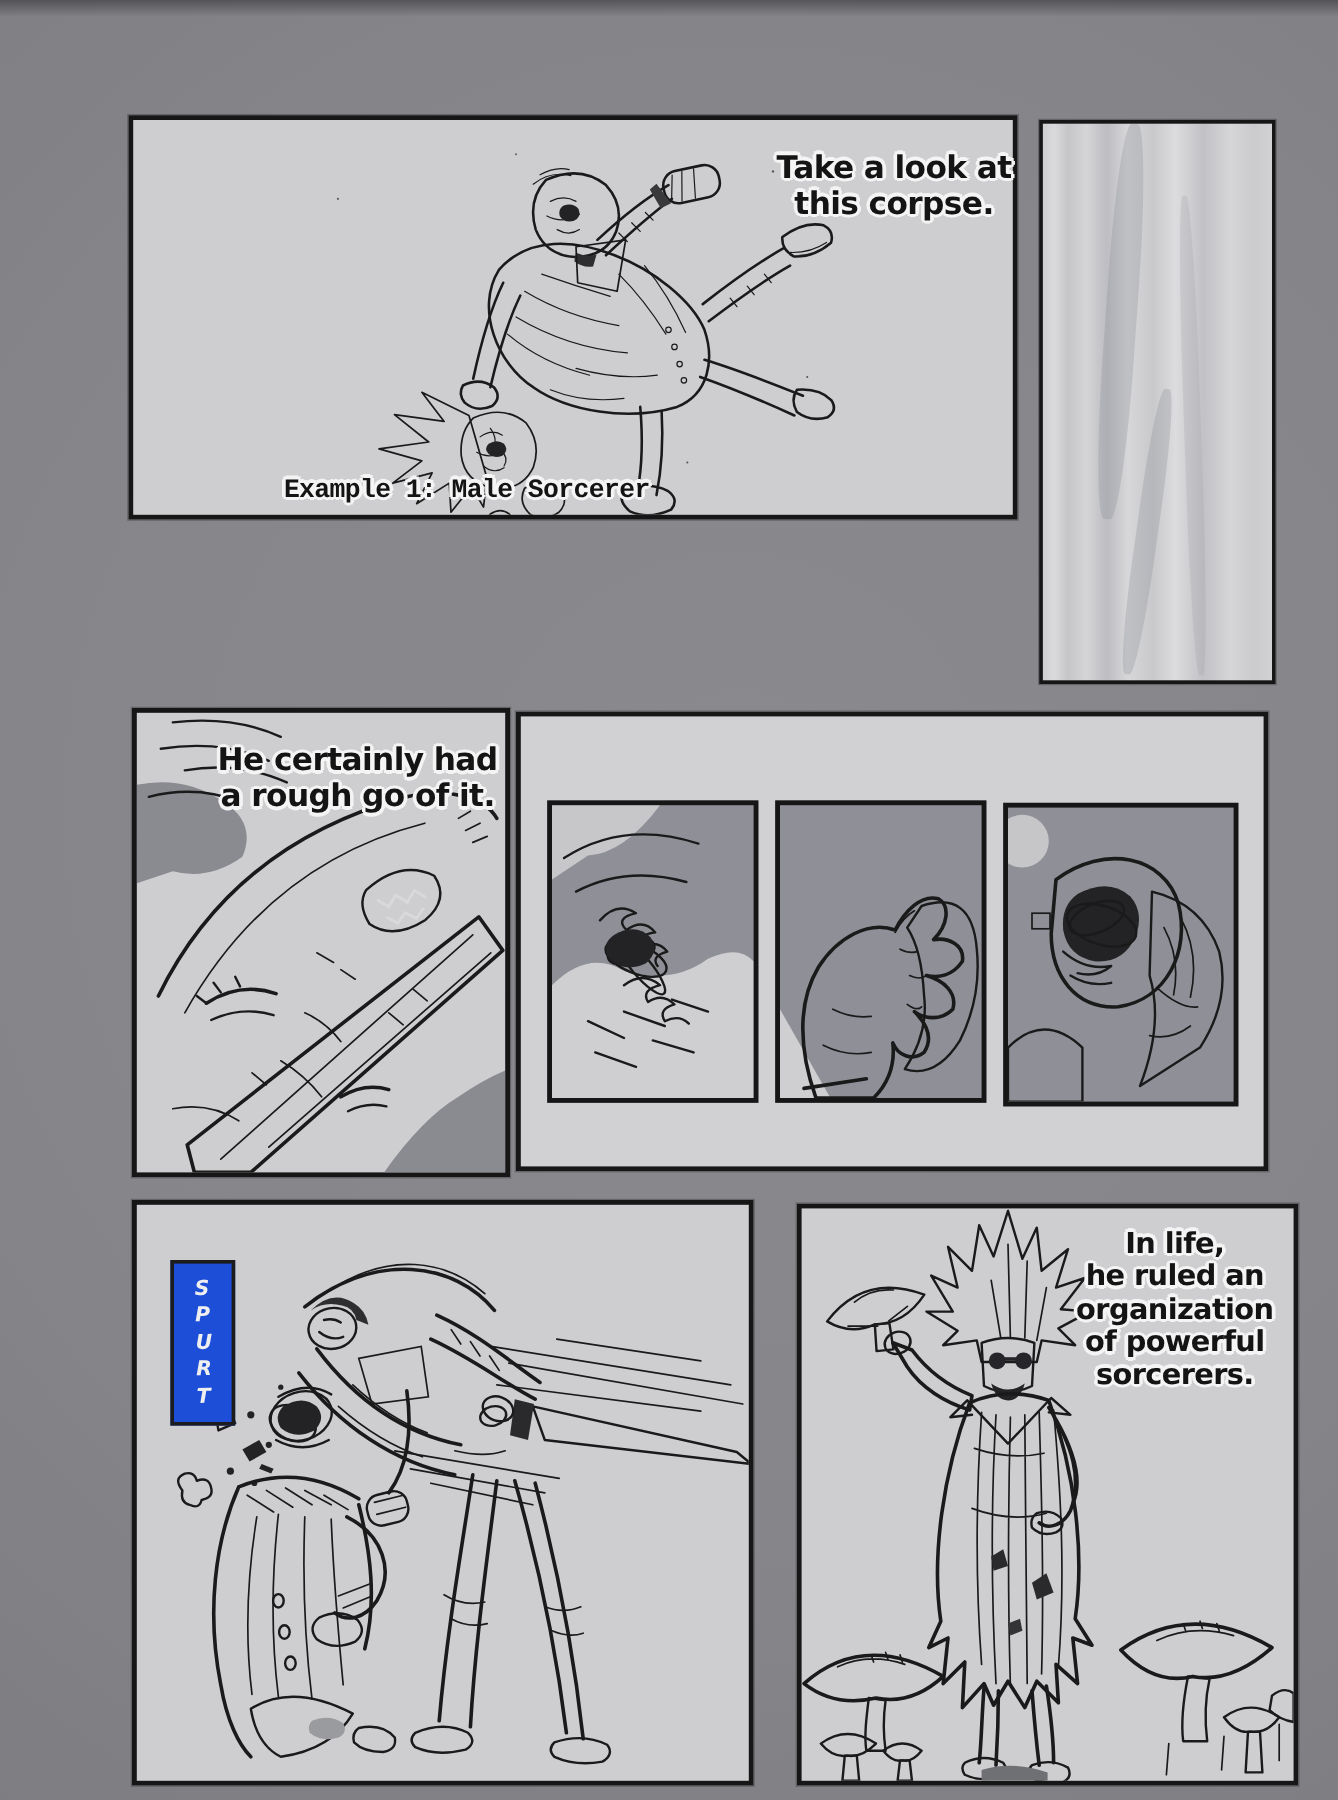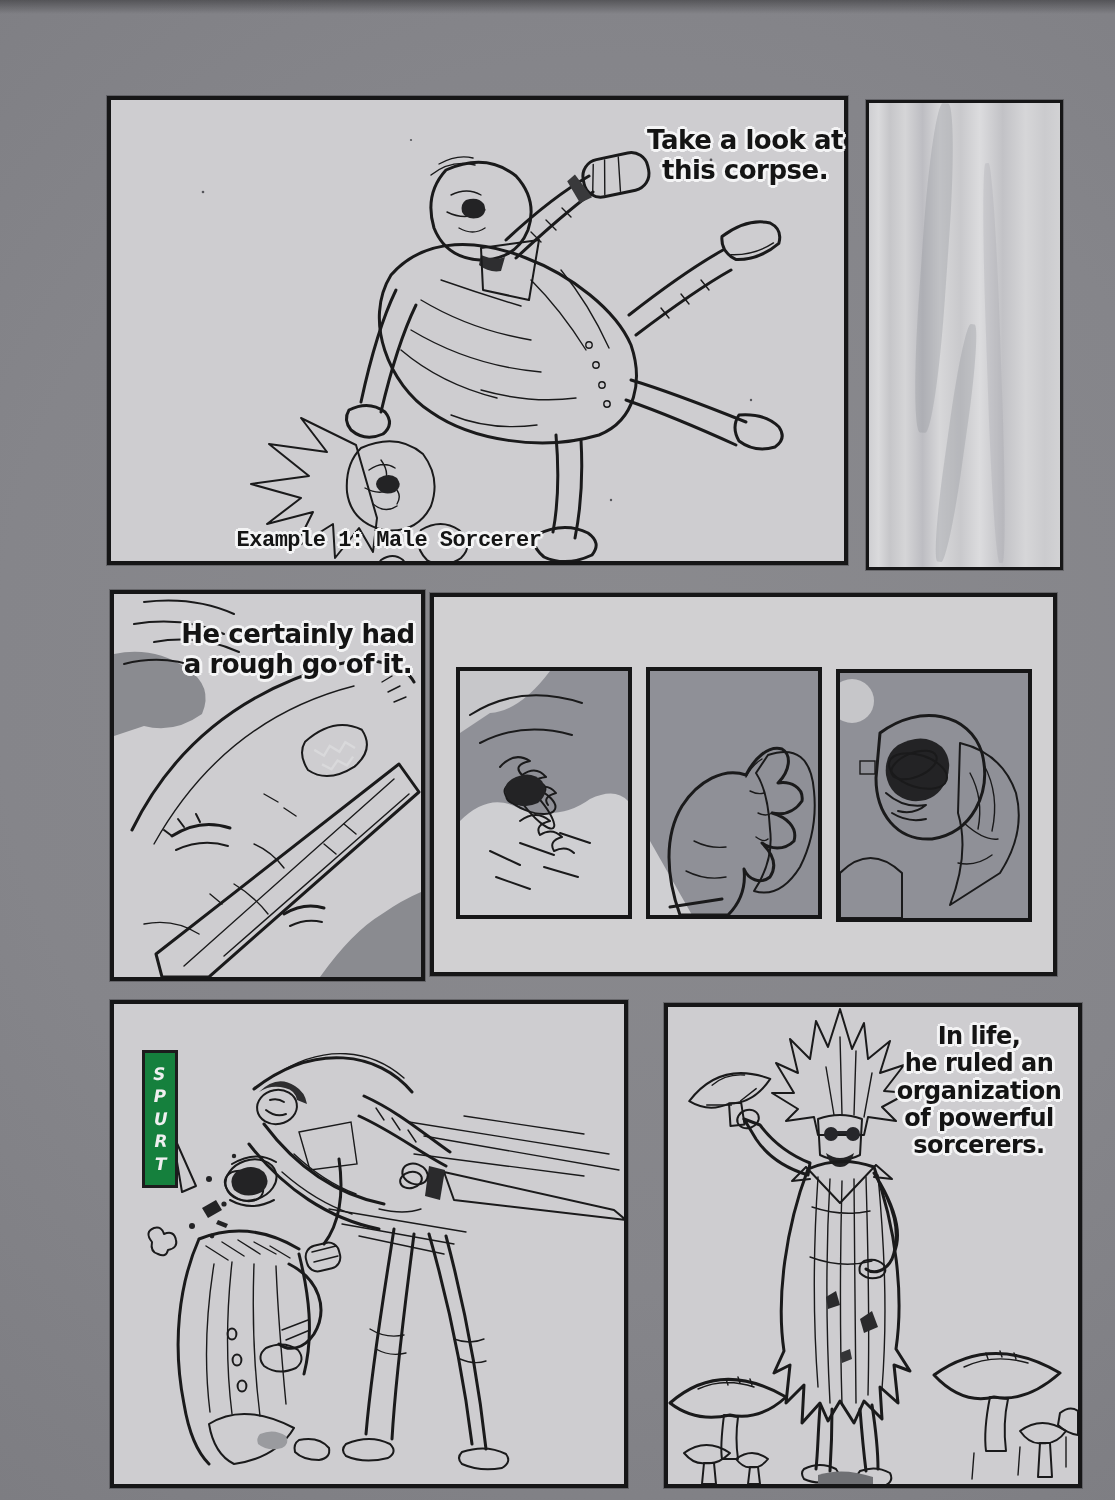--- a/index.html
+++ b/index.html
@@ -28,37 +28,37 @@
                     #c9c9cc 48%,#dcdcde 58%,#c2c2c6 70%,#d6d6d8 82%,#cbcbce 92%,#d2d2d4 100%);}
   .wash .streak{position:absolute;background:rgba(140,141,148,.30);border-radius:40%;}
   .streak.a{left:52px;top:0;width:26px;height:330px;transform:rotate(4deg);}
   .streak.b{left:78px;top:220px;width:18px;height:240px;transform:rotate(8deg);}
   .streak.c{left:118px;top:60px;width:14px;height:400px;transform:rotate(-2deg);background:rgba(150,151,158,.22);}
 
   
   .inset{position:absolute;border:4px solid #161617;background:#8f9097;box-sizing:border-box;}
 
   
-  .sfx-box{position:absolute;left:28px;top:46px;width:36px;height:138px;background:#15803d;
+  .sfx-box{position:absolute;left:28px;top:46px;width:54px;height:138px;background:#1d4ed8;
            border:3px solid #1c1c1d;box-sizing:border-box;display:flex;align-items:center;justify-content:center;}
   .sfx-text{color:#efeff0;font-style:italic;font-weight:700;font-size:17px;
             width:1ch;word-break:break-all;line-height:1.32;text-align:center;transform:rotate(-1deg);}
 
   
   .s1{stroke:#1a1a1b;stroke-width:2;fill:none;stroke-linecap:round;stroke-linejoin:round;}
   .s2{stroke:#1a1a1b;stroke-width:3;fill:none;stroke-linecap:round;stroke-linejoin:round;}
   .sf{stroke:#1a1a1b;stroke-width:1.4;fill:none;stroke-linecap:round;}
   .fill-ink{fill:#232325;stroke:none;}
 </style>
 </head>
 <body>
 
 <div class="page">
 
-  <div class="panel" style="left:107px;top:96px;width:741px;height:469px;">
+  <div class="panel" style="left:107px;top:96px;width:741px;height:337px;">
     <svg viewBox="0 0 733 461">
 
       <g fill="#55555a">
           <circle cx="600" cy="60" r="1.4"></circle>
           <circle cx="640" cy="300" r="1.2"></circle>
           <circle cx="92" cy="92" r="1.3"></circle>
           <circle cx="500" cy="400" r="1.2"></circle>
           <circle cx="300" cy="40" r="1.1"></circle>
         </g>
 

